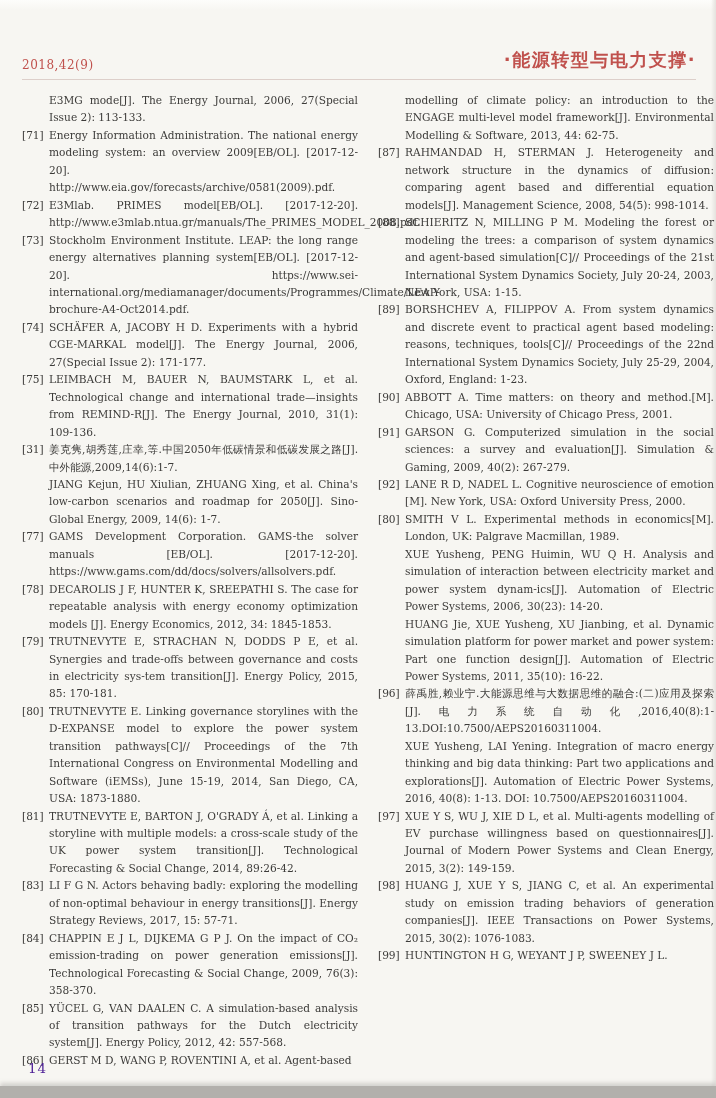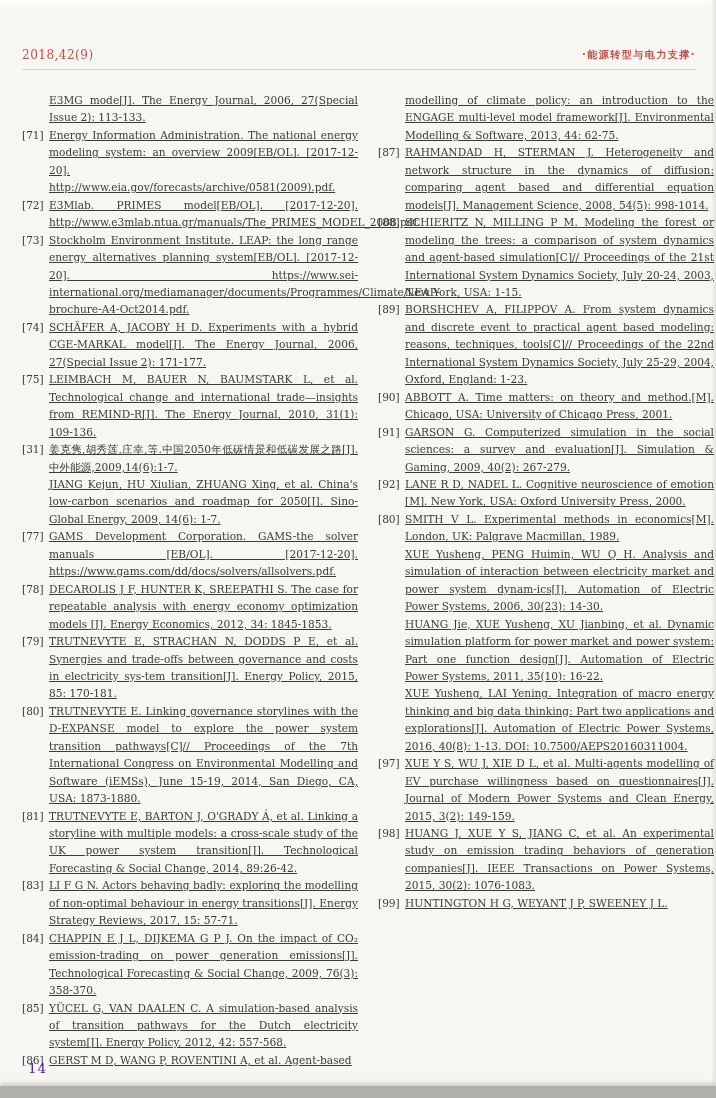--- a/index.html
+++ b/index.html
@@ -17,29 +17,29 @@
     background:linear-gradient(to left,#e4e2de,rgba(247,246,242,0)); }
 
   .header {
     position:absolute; top:48px; left:22px; right:20px;
     display:flex; justify-content:space-between; align-items:flex-end;
     padding-bottom:7px; border-bottom:1.5px solid #ddcfca;
     font-size:12px; color:#c0514d;
   }
   .header-left { letter-spacing:.5px; }
   .header-right { font-weight:bold; letter-spacing:1.5px;
-    font-family:"DejaVu Sans","Liberation Sans",sans-serif; font-size:10px; }
+    font-family:"DejaVu Sans","Liberation Sans",sans-serif; font-size:18px; }
 
   .content {
     position:absolute; top:92px; left:22px;
     display:flex; gap:20px;
   }
   .col { width:336px; font-size:10.6px; line-height:17.45px;
     text-align:justify; text-justify:inter-word; }
-  .ref { padding-left:27px; text-indent:-27px;text-decoration:underline; }
+  .ref { padding-left:27px; text-indent:-27px; }
   .ref.cont { text-indent:0; }
   .lab { display:inline-block; width:27px; text-indent:0; white-space:nowrap; }
 
   .page-number {
     position:absolute; left:28px; bottom:22px;
     font-size:13.5px; color:#4c1d95; letter-spacing:1px;
   }
 </style>
 </head>
 <body>
@@ -75,22 +75,23 @@
       </div>
     <div class="col">
         <div class="ref cont">modelling of climate policy: an introduction to the ENGAGE multi-level model framework[J]. Environmental Modelling &amp; Software, 2013, 44: 62-75.</div>
         <div class="ref"><span class="lab">[87]</span>RAHMANDAD H, STERMAN J. Heterogeneity and network structure in the dynamics of diffusion: comparing agent based and differential equation models[J]. Management Science, 2008, 54(5): 998-1014.</div>
         <div class="ref"><span class="lab">[88]</span>SCHIERITZ N, MILLING P M. Modeling the forest or modeling the trees: a comparison of system dynamics and agent-based simulation[C]// Proceedings of the 21st International System Dynamics Society, July 20-24, 2003, New York, USA: 1-15.</div>
         <div class="ref"><span class="lab">[89]</span>BORSHCHEV A, FILIPPOV A. From system dynamics and discrete event to practical agent based modeling: reasons, techniques, tools[C]// Proceedings of the 22nd International System Dynamics Society, July 25-29, 2004, Oxford, England: 1-23.</div>
         <div class="ref"><span class="lab">[90]</span>ABBOTT A. Time matters: on theory and method.[M]. Chicago, USA: University of Chicago Press, 2001.</div>
         <div class="ref"><span class="lab">[91]</span>GARSON G. Computerized simulation in the social sciences: a survey and evaluation[J]. Simulation &amp; Gaming, 2009, 40(2): 267-279.</div>
         <div class="ref"><span class="lab">[92]</span>LANE R D, NADEL L. Cognitive neuroscience of emotion [M]. New York, USA: Oxford University Press, 2000.</div>
         <div class="ref"><span class="lab">[80]</span>SMITH V L. Experimental methods in economics[M]. London, UK: Palgrave Macmillan, 1989.</div>
-        <div class="ref cont">XUE Yusheng, PENG Huimin, WU Q H. Analysis and simulation of interaction between electricity market and power system dynam-ics[J]. Automation of Electric Power Systems, 2006, 30(23): 14-30.</div>
+        <div class="ref cont">XUE Yusheng, PENG Huimin, WU Q H. Analysis and simulation of interaction between electricity market and power system dynam-ics[J]. Automation of Electric Power Systems, 2006, 30(23): 14-20.</div>
         <div class="ref cont">HUANG Jie, XUE Yusheng, XU Jianbing, et al. Dynamic simulation platform for power market and power system: Part one  function design[J]. Automation of Electric Power Systems, 2011, 35(10): 16-22.</div>
+        <div class="ref"><span class="lab">[96]</span>薛禹胜,赖业宁.大能源思维与大数据思维的融合:(二)应用及探索[J].电力系统自动化,2016,40(8):1-13.DOI:10.7500/AEPS20160311004.</div>
         <div class="ref cont">XUE Yusheng, LAI Yening. Integration of macro energy thinking and big data thinking: Part two  applications and explorations[J]. Automation of Electric Power Systems, 2016, 40(8): 1-13. DOI: 10.7500/AEPS20160311004.</div>
         <div class="ref"><span class="lab">[97]</span>XUE Y S, WU J, XIE D L, et al. Multi-agents modelling of EV purchase willingness based on questionnaires[J]. Journal of Modern Power Systems and Clean Energy, 2015, 3(2): 149-159.</div>
         <div class="ref"><span class="lab">[98]</span>HUANG J, XUE Y S, JIANG C, et al. An experimental study on emission trading behaviors of generation companies[J]. IEEE Transactions on Power Systems, 2015, 30(2): 1076-1083.</div>
         <div class="ref"><span class="lab">[99]</span>HUNTINGTON H G, WEYANT J P, SWEENEY J L.</div>
       </div>
   </div>
 
   <div class="page-number">14</div>
 
   <div class="edge-bottom"></div>

